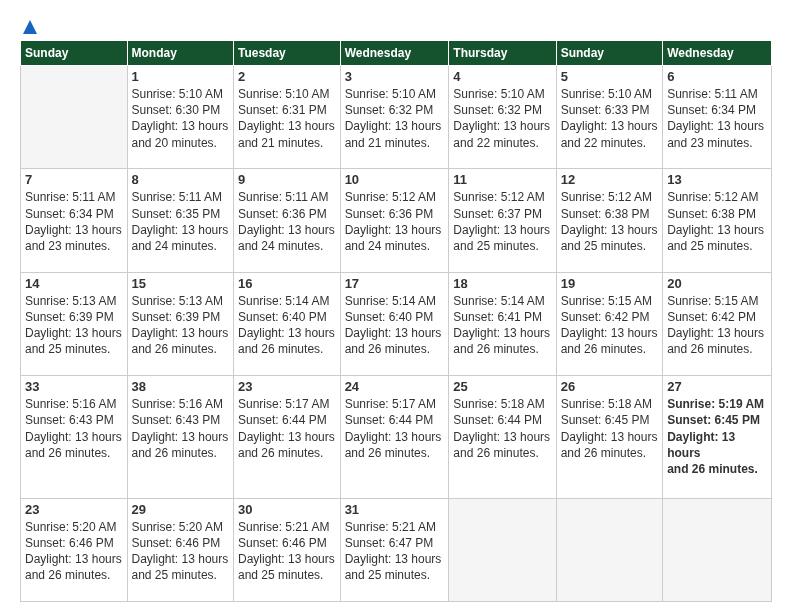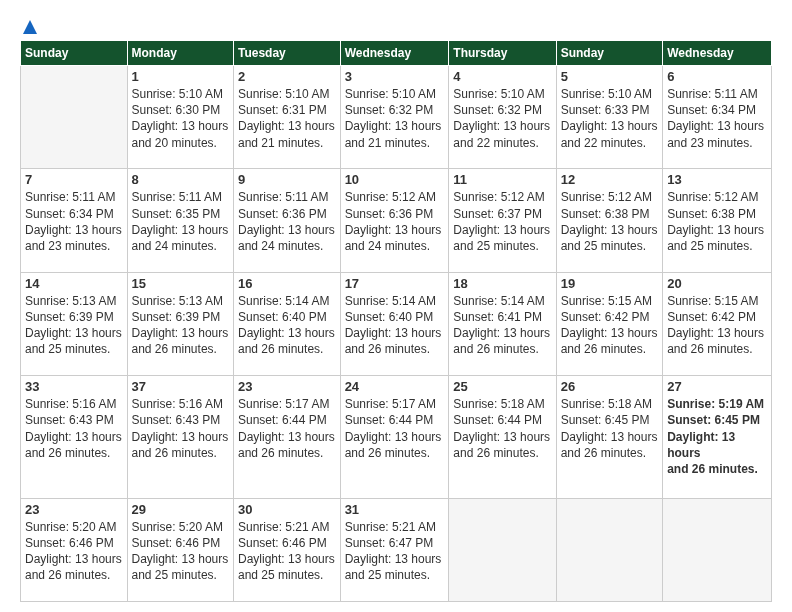--- a/index.html
+++ b/index.html
@@ -265,21 +265,21 @@
         </tr>
         <tr>
           <td>
             <span class="day-number">33</span>
             <div class="day-info" style="white-space: pre-line;">Sunrise: 5:16 AM
 Sunset: 6:43 PM
 Daylight: 13 hours
 and 26 minutes.</div>
           </td>
           <td>
-            <span class="day-number">37</span>
+            <span class="day-number">38</span>
             <div class="day-info" style="white-space: pre-line;">Sunrise: 5:16 AM
 Sunset: 6:43 PM
 Daylight: 13 hours
 and 26 minutes.</div>
           </td>
           <td>
             <span class="day-number">23</span>
             <div class="day-info" style="white-space: pre-line;">Sunrise: 5:17 AM
 Sunset: 6:44 PM
 Daylight: 13 hours

